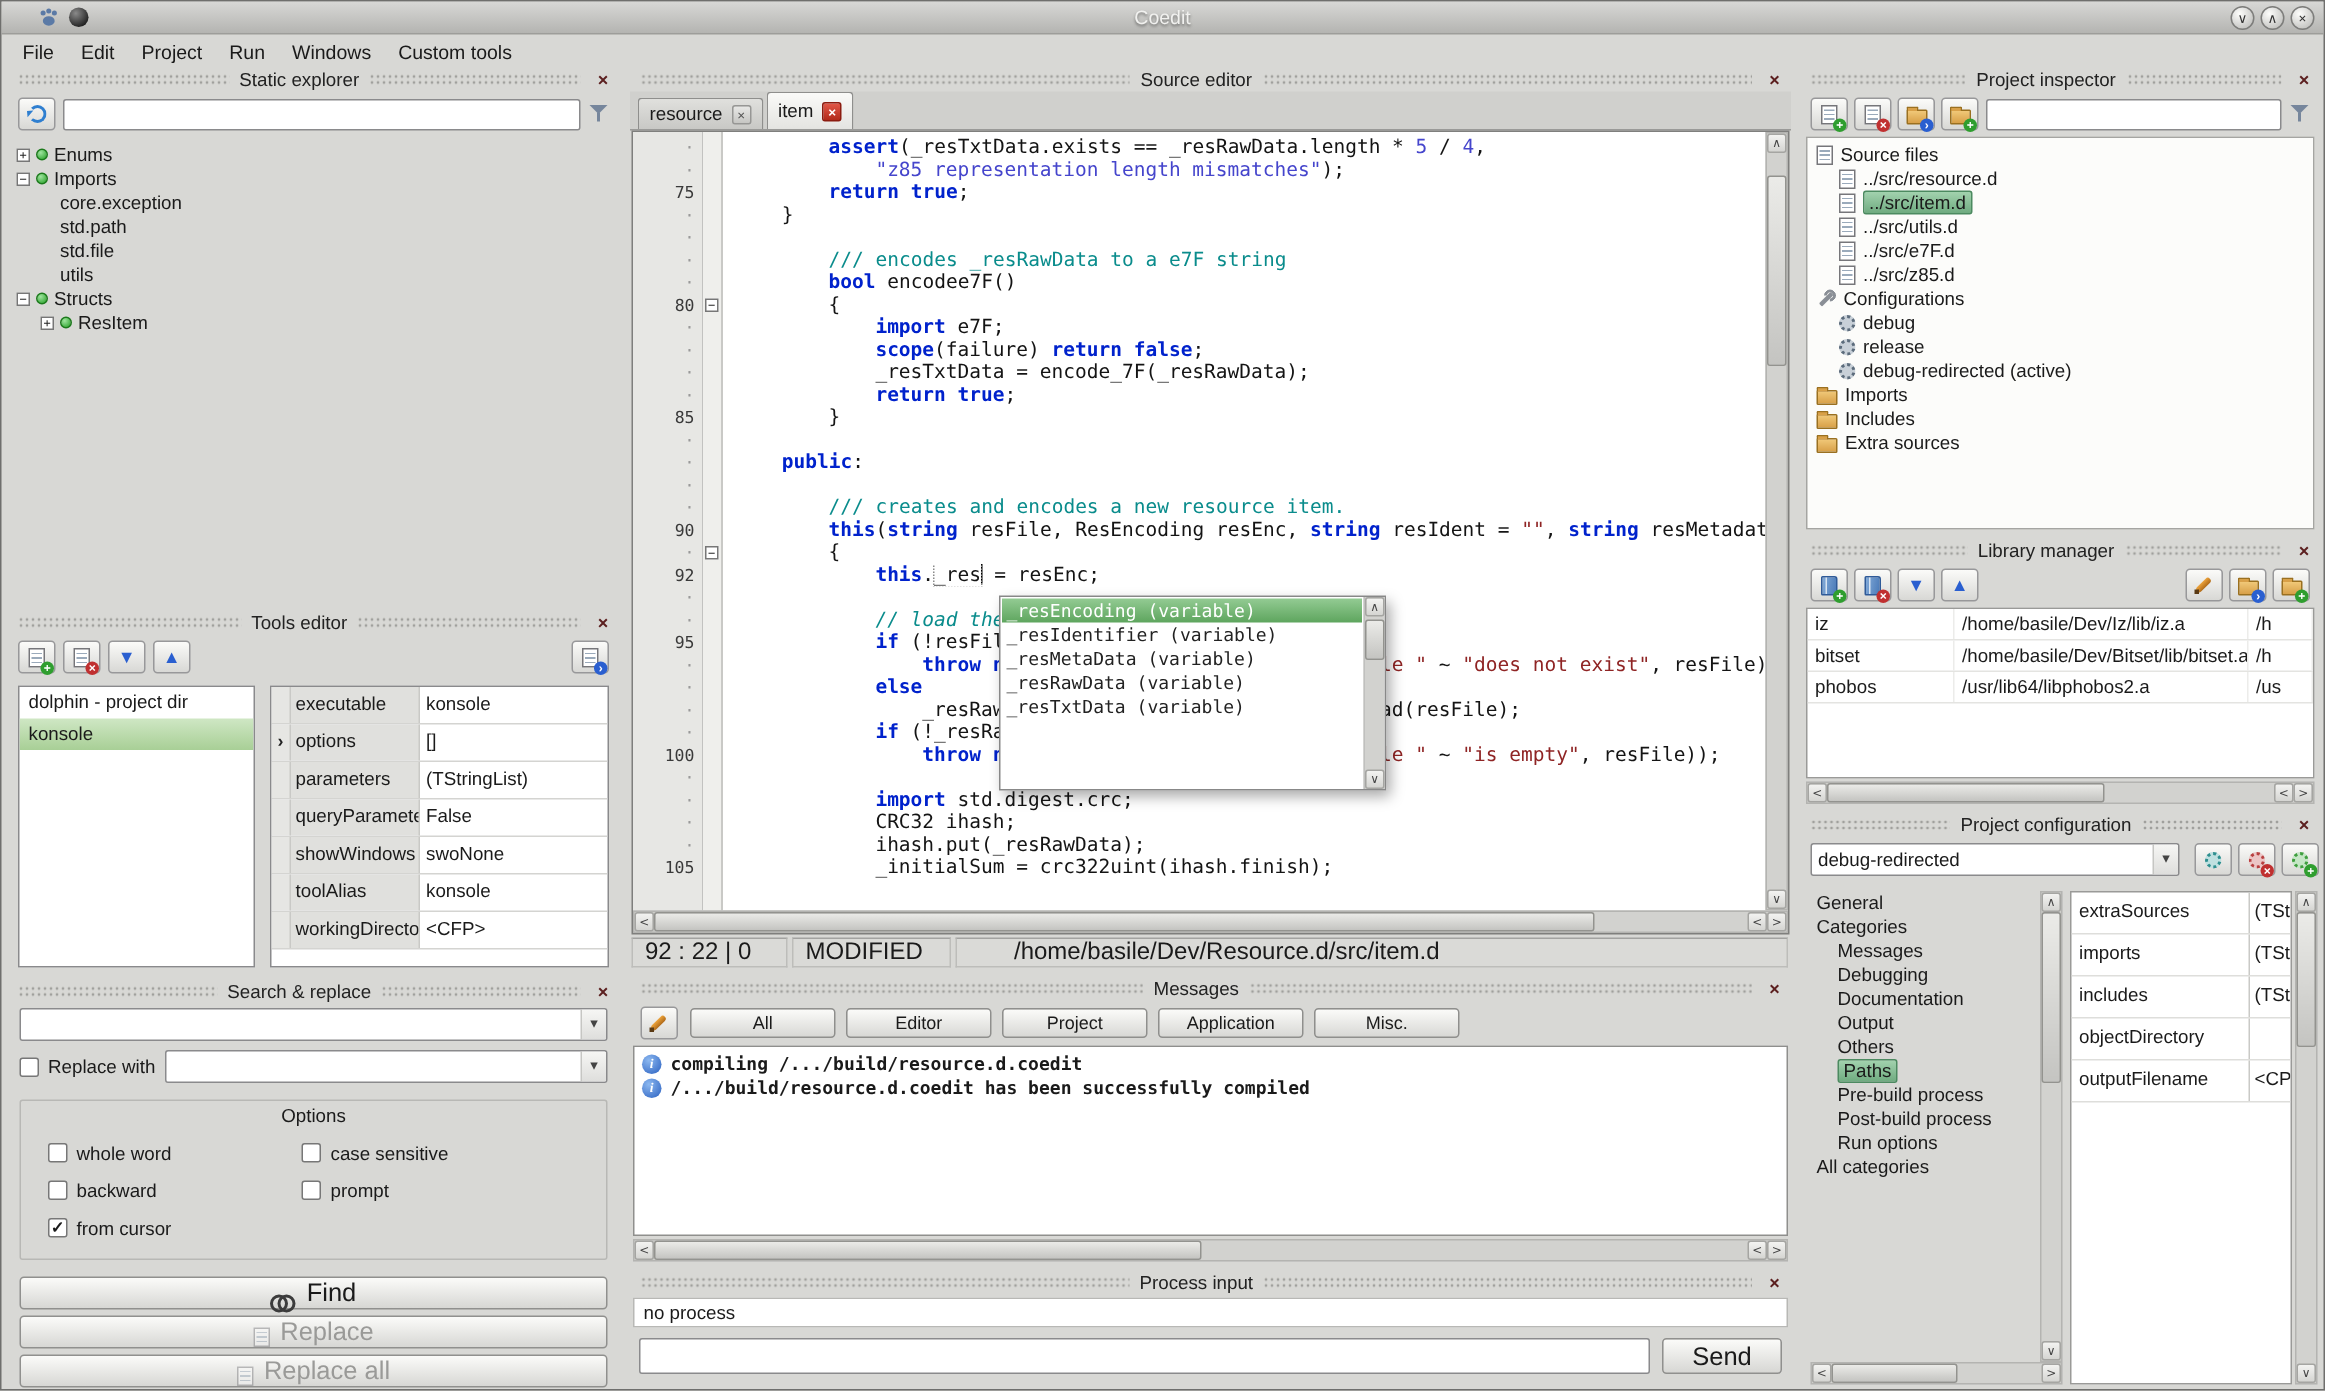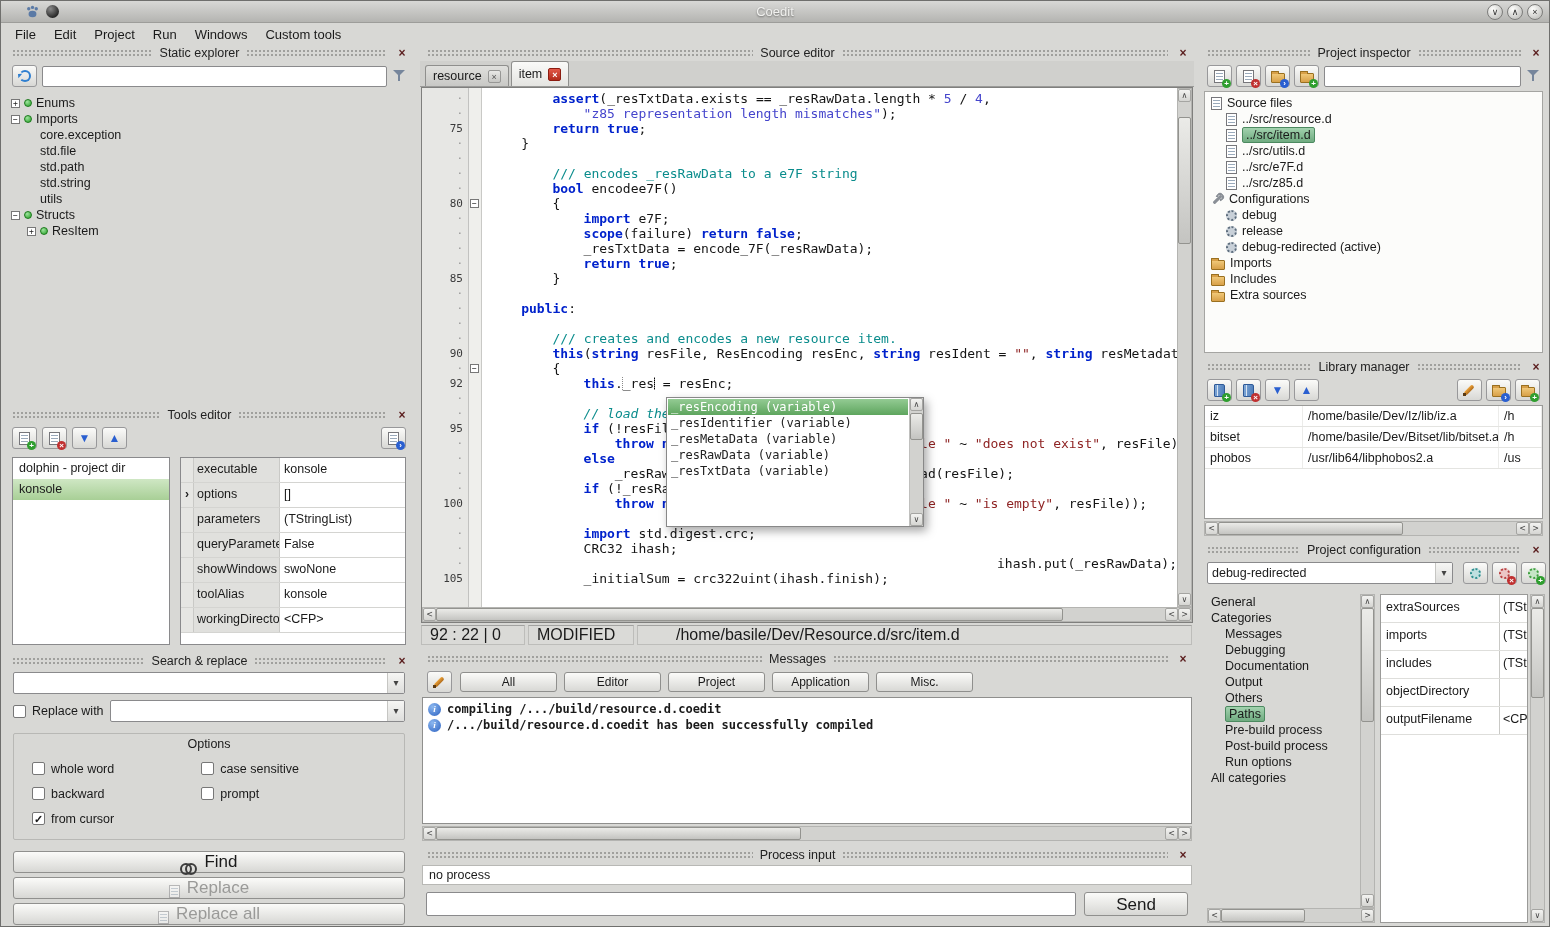--- a/index.html
+++ b/index.html
@@ -171,21 +171,21 @@
   
   .filters{display:flex;gap:7px;margin-left:3px}
   .mbtn{width:97px;height:20px;flex:none;background:linear-gradient(#fbfbf9,#d8d8d5);border:1px solid #8f8f8d;
        border-radius:3px;font-size:12px;line-height:18px;text-align:center;color:#1a1a1a}
   #msg-list{flex:1;margin:0 2px;background:#fff;border:1px solid #8f8f8d;overflow:hidden;padding:3px 2px}
   .mrow{display:flex;align-items:center;gap:6px;height:16px;padding-left:3px;white-space:nowrap;
        font:bold 12px/16px "DejaVu Sans Mono",monospace}
   .pstat{margin:2px;background:#fff;border:1px solid #b8b8b5;font-size:12.5px;padding:2px 6px;flex:none}
   .pin-row{display:flex;gap:8px;padding:5px 6px 6px;align-items:center;flex:none}
   .pin-input{flex:1;height:24px}
-  .send{width:104px;height:24px;flex:none;margin:0}
+  .send{width:80px;height:24px;flex:none;margin:0}
   
   .lm-table{flex:1;margin:0 4px;border:1px solid #9a9a98;background:#fff;display:flex;flex-direction:column;
        overflow:hidden;font-size:12.5px;min-height:0}
   .lm-hrow{display:flex;height:20px;flex:none;background:linear-gradient(#f3f3f1,#dcdcd9);border-bottom:1px solid #b2b2af;font-size:12px}
   .lm-hc{padding:0 5px;line-height:19px;border-right:1px solid #c2c2bf;overflow:hidden;white-space:nowrap}
   .lm-row{display:flex;height:21px;flex:none;border-bottom:1px solid #e4e4e1}
   .lm-c{padding:0 5px;line-height:20px;border-right:1px solid #ececea;overflow:hidden;white-space:nowrap}
   .w0{width:98px;flex:none}.w1{width:196px;flex:none}.w2{flex:1}
   
   .cfg-top{display:flex;gap:5px;padding:4px 7px;flex:none;align-items:center}
@@ -260,29 +260,25 @@
           <span class="expander">−</span>
           <span class="ic-dot"></span>
           <span class="tlabel">Imports</span>
         </div>
         <div class="trow" style="padding-left: 20px;">
           <span class="expander-sp"></span>
           <span class="tlabel">core.exception</span>
         </div>
         <div class="trow" style="padding-left: 20px;">
           <span class="expander-sp"></span>
-          <span class="tlabel">std.file</span>
+          <span class="tlabel">std.path</span>
         </div>
         <div class="trow" style="padding-left: 20px;">
           <span class="expander-sp"></span>
-          <span class="tlabel">std.path</span>
-        </div>
-        <div class="trow" style="padding-left: 20px;">
-          <span class="expander-sp"></span>
-          <span class="tlabel">std.string</span>
+          <span class="tlabel">std.file</span>
         </div>
         <div class="trow" style="padding-left: 20px;">
           <span class="expander-sp"></span>
           <span class="tlabel">utils</span>
         </div>
         <div class="trow" style="padding-left: 4px;">
           <span class="expander">−</span>
           <span class="ic-dot"></span>
           <span class="tlabel">Structs</span>
         </div>
@@ -612,21 +608,21 @@
               <span class="ec" style="padding-left: 101.6px;"><span class="t-k">import</span><span class="t-p"> std.digest.crc;</span></span>
             </div>
             <div class="eline">
               <span class="eg dot">·</span>
               <span class="ef"></span>
               <span class="ec" style="padding-left: 101.6px;"><span class="t-p">CRC32 ihash;</span></span>
             </div>
             <div class="eline">
               <span class="eg dot">·</span>
               <span class="ef"></span>
-              <span class="ec" style="padding-left: 101.6px; text-align: right;"><span class="t-p">ihash.put(_resRawData);</span></span>
+              <span class="ec" style="padding-left: 101.6px;"><span class="t-p">ihash.put(_resRawData);</span></span>
             </div>
             <div class="eline">
               <span class="eg">105</span>
               <span class="ef"></span>
               <span class="ec" style="padding-left: 101.6px;"><span class="t-p">_initialSum = crc322uint(ihash.finish);</span></span>
             </div>
           </div>
         <div class="sb sbv">
             <span class="sbtn">∧</span>
             <span class="strack">

